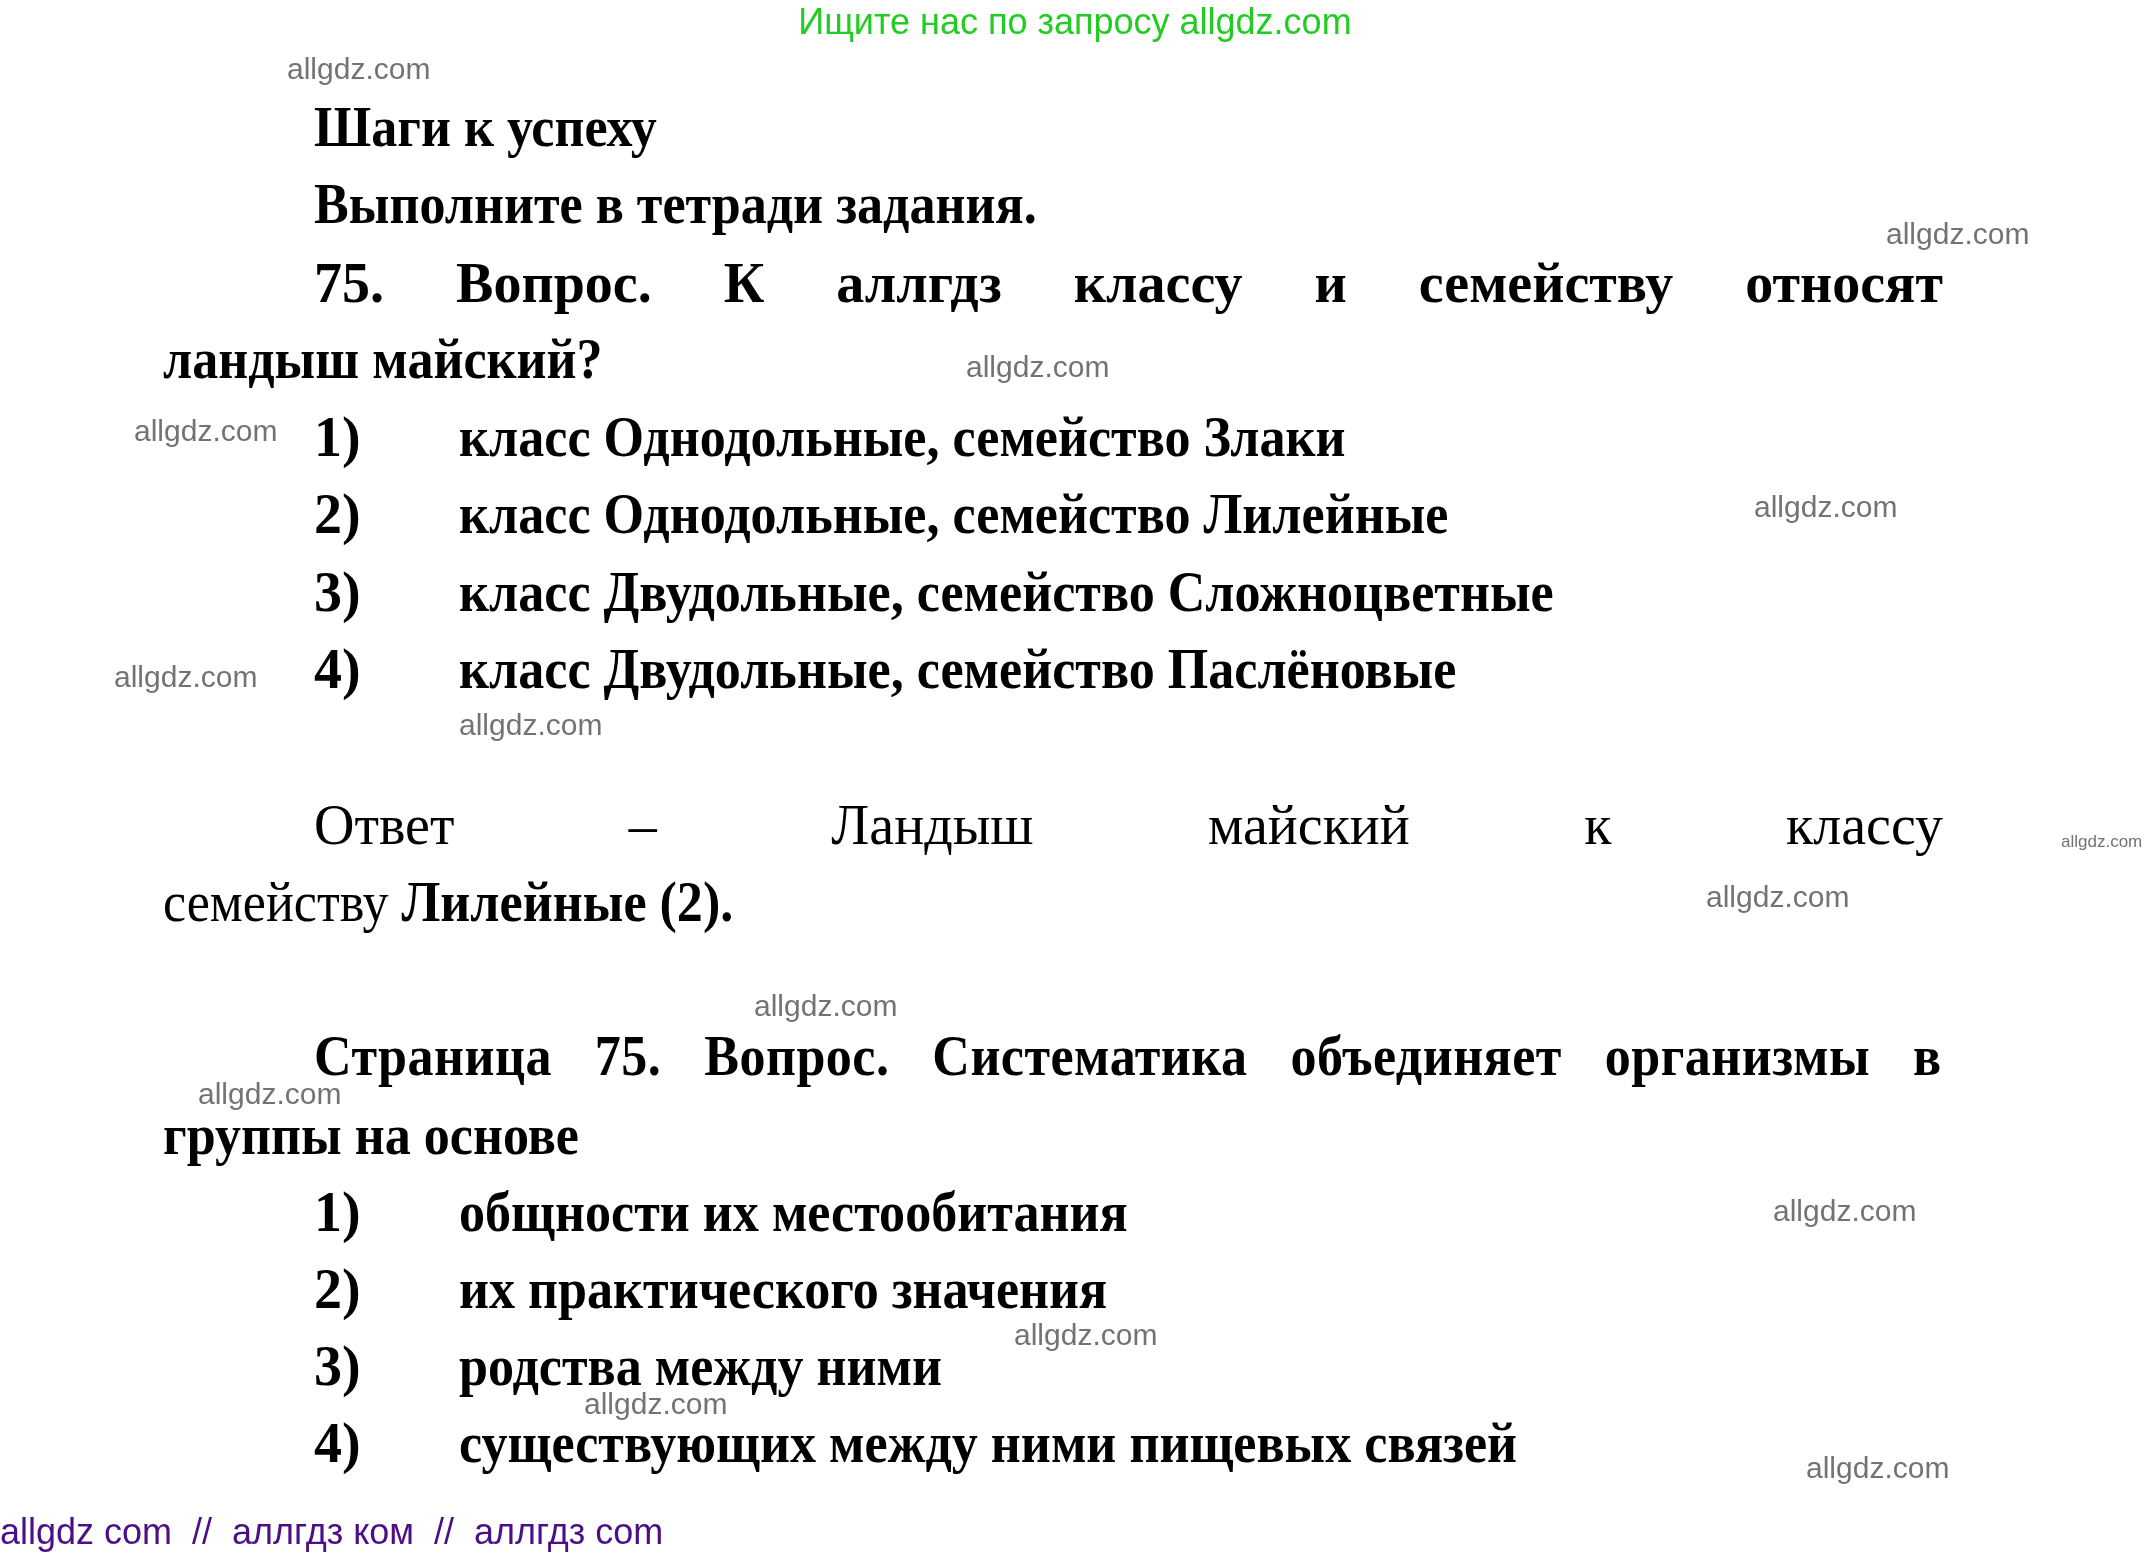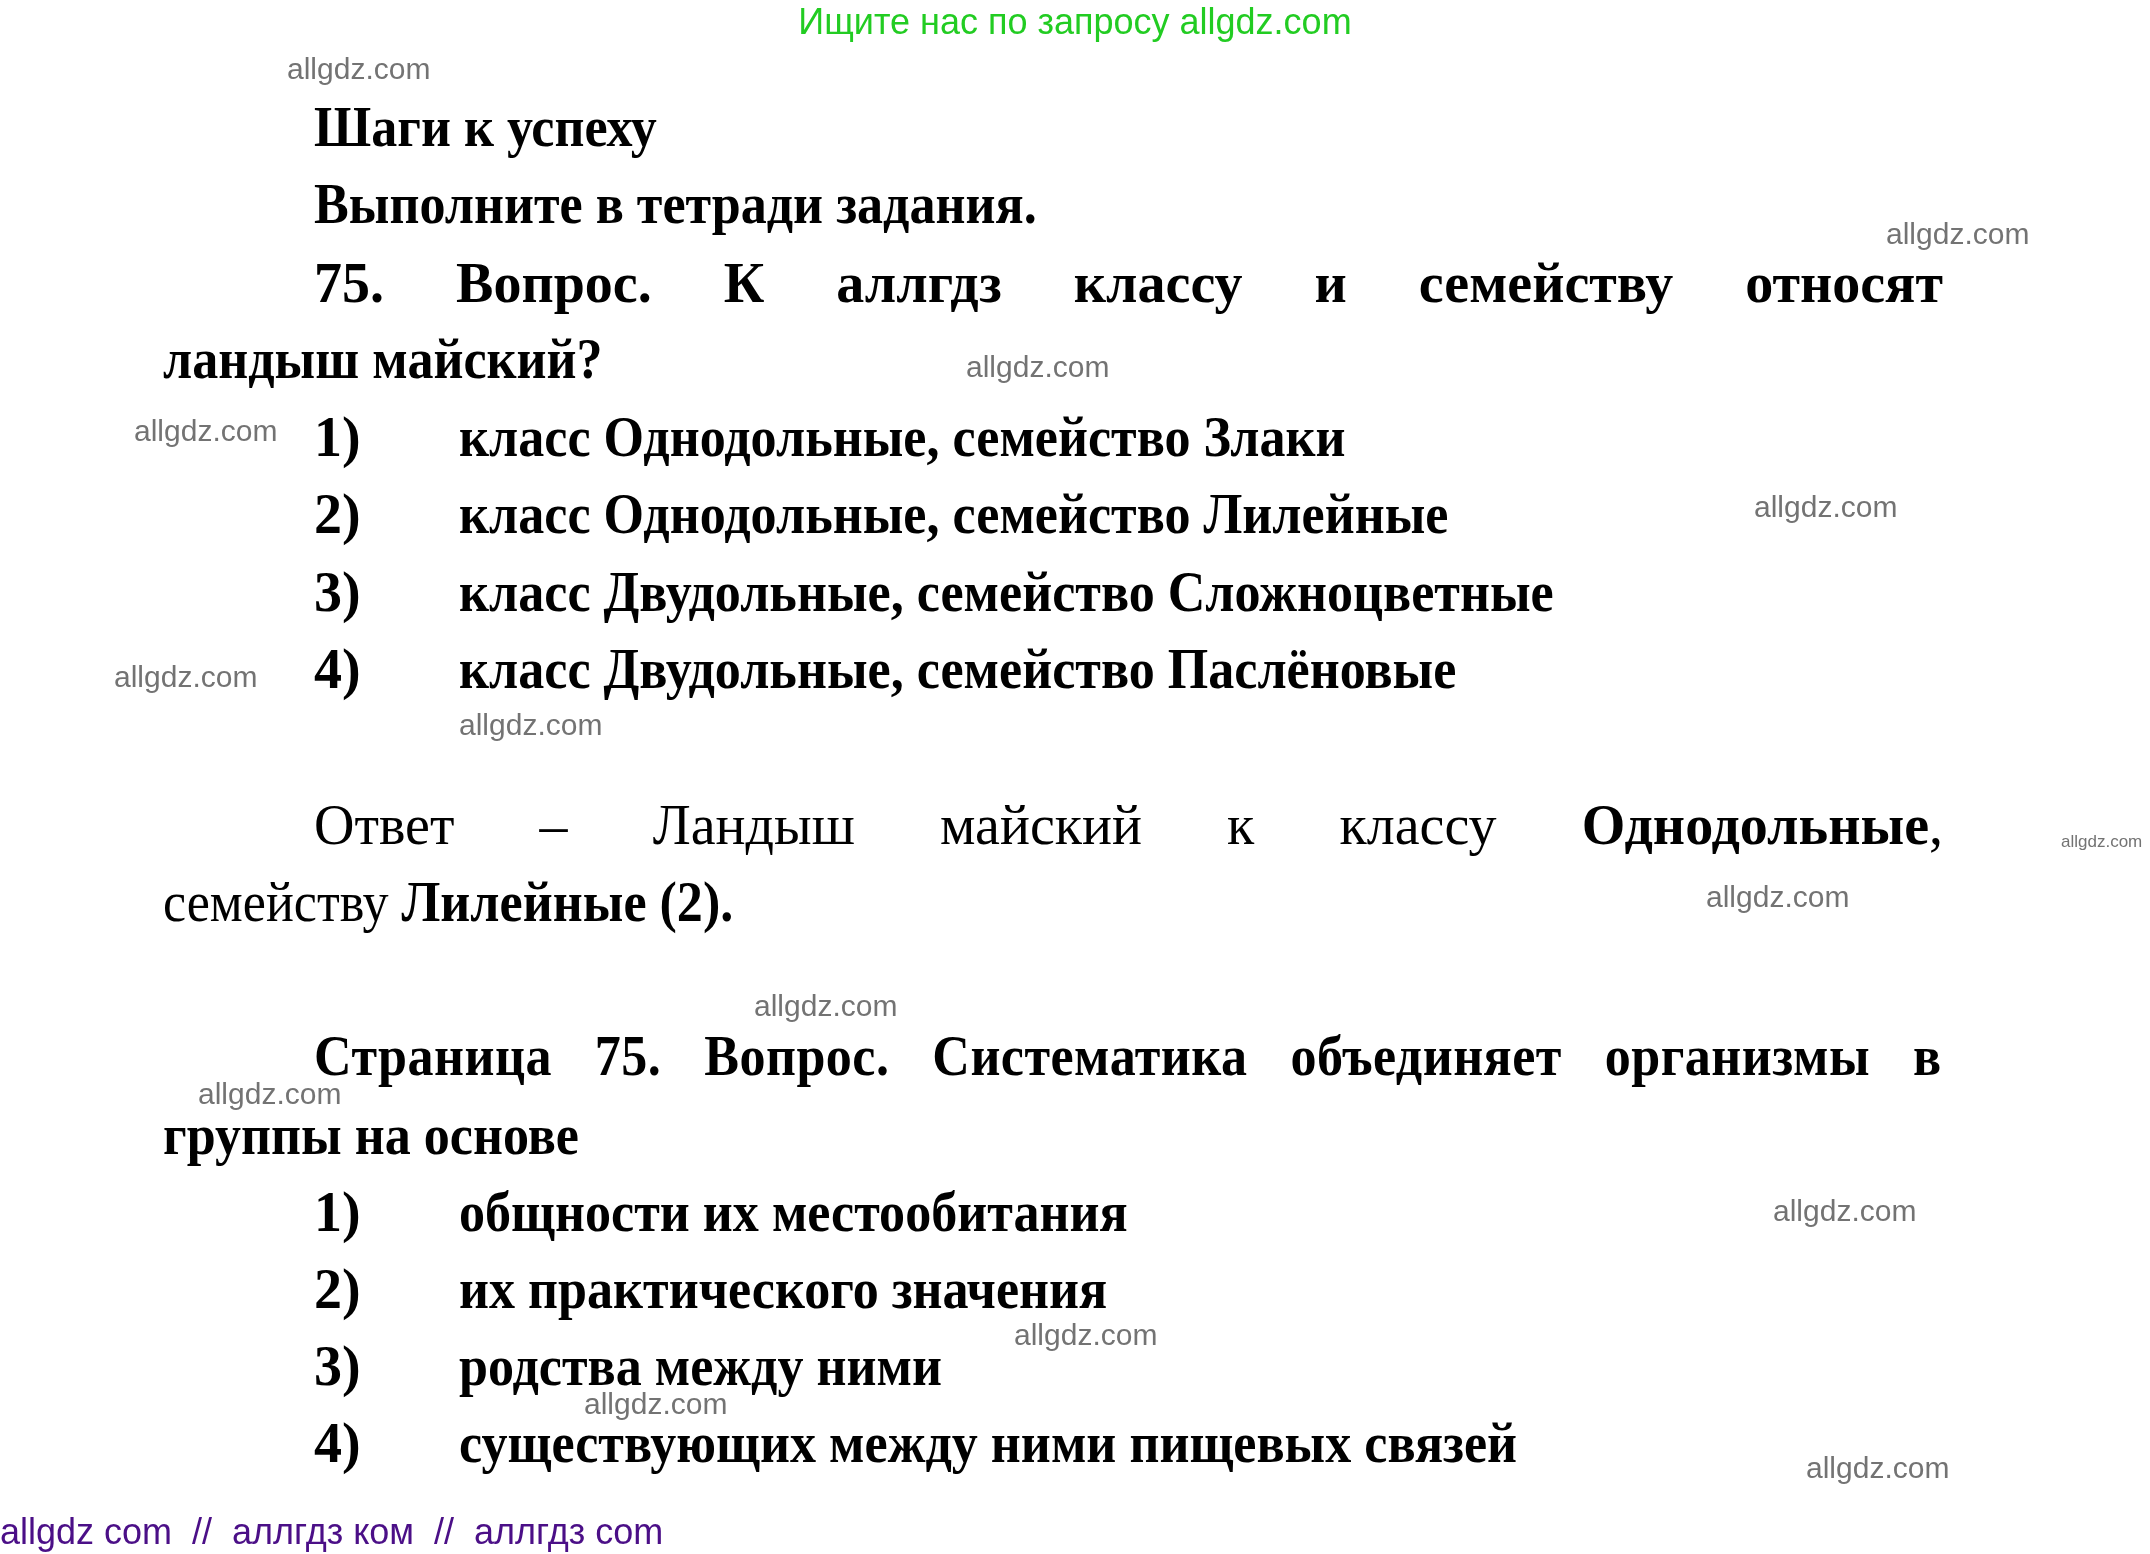--- a/index.html
+++ b/index.html
@@ -44,21 +44,20 @@
 <div class="abs num" style="top:637px;">4)</div>
 <div class="abs opt t" style="top:637px;">класс Двудольные, семейство Паслёновые</div>
 
 <div class="abs just" style="left:314px; top:793px; width:1629px;">
   <span>Ответ</span>
   <span>–</span>
   <span>Ландыш</span>
   <span>майский</span>
   <span>к</span>
   <span>классу</span>
-  <span><b>Однодольные</b><span>,</span></span>
 </div>
 <div class="abs t" style="left:163px; top:870px;"><span>семейству </span>​<b>Лилейные (2).</b></div>
 
 <div class="abs t b" style="left:314px; top:1024px; width:1752px; transform:none; font-size:56px; letter-spacing:0.5px;text-decoration:underline;"><span style="display:inline-block; transform:scaleX(0.93); transform-origin:left top; width:1750px; text-align:justify; text-align-last:justify;">Страница 75. Вопрос. Систематика объединяет организмы в</span></div>
 <div class="abs t b" style="left:163px; top:1103px;">группы на основе</div>
 
 <div class="abs num" style="top:1180px;">1)</div>
 <div class="abs opt t" style="top:1180px;">общности их местообитания</div>
 <div class="abs num" style="top:1257px;">2)</div>
 <div class="abs opt t" style="top:1257px;">их практического значения</div>

